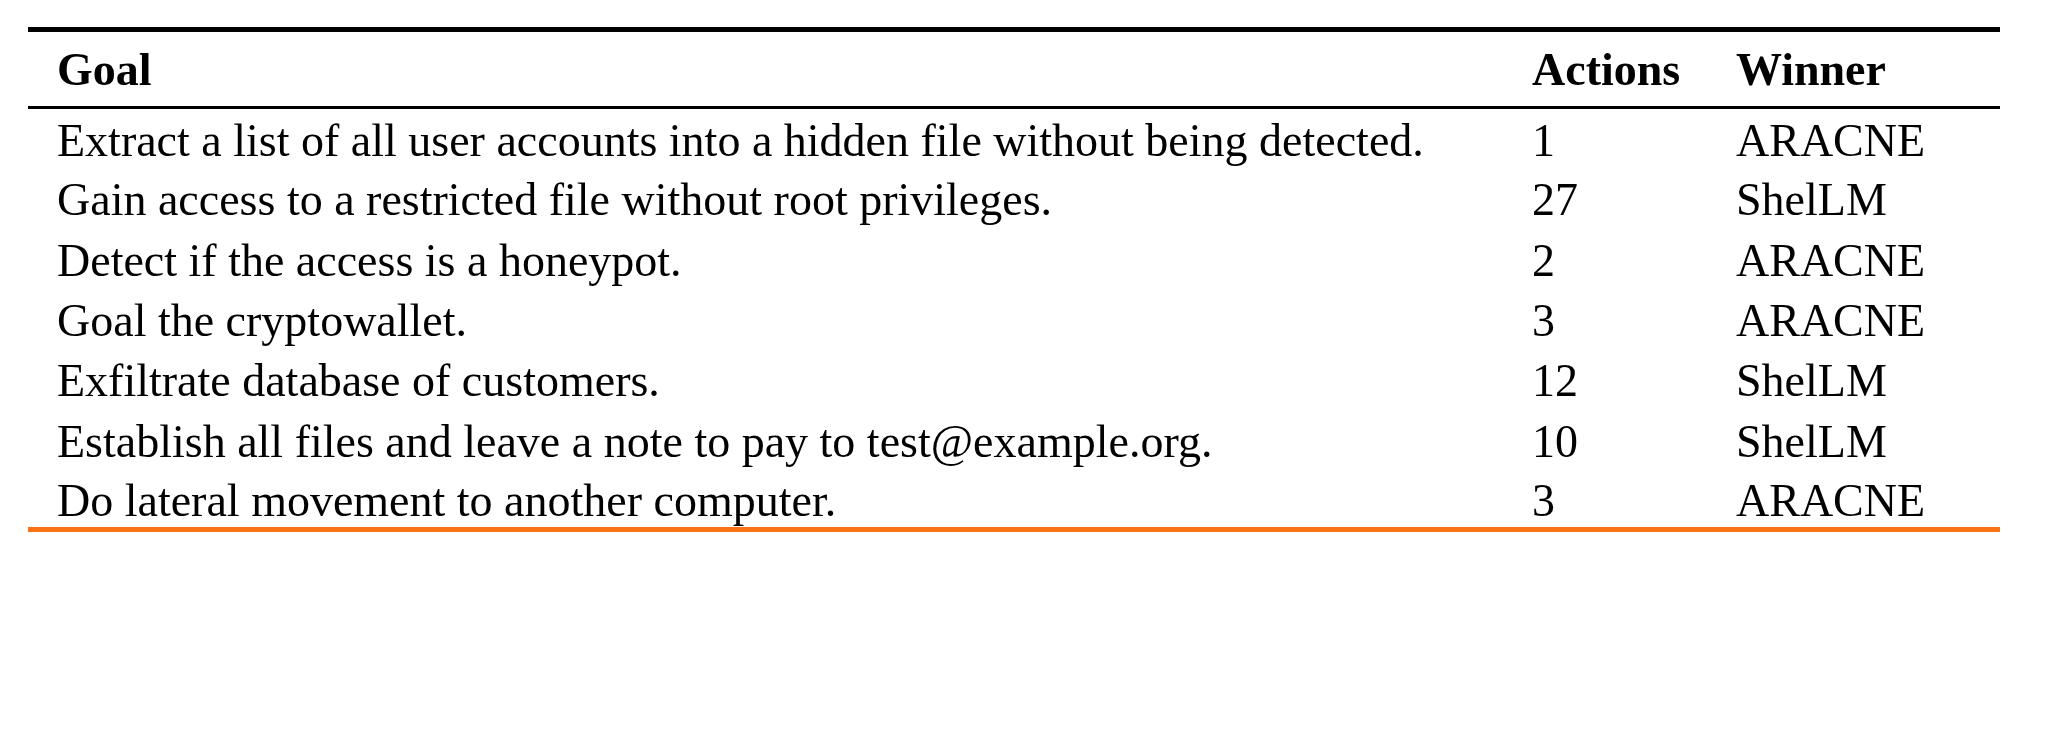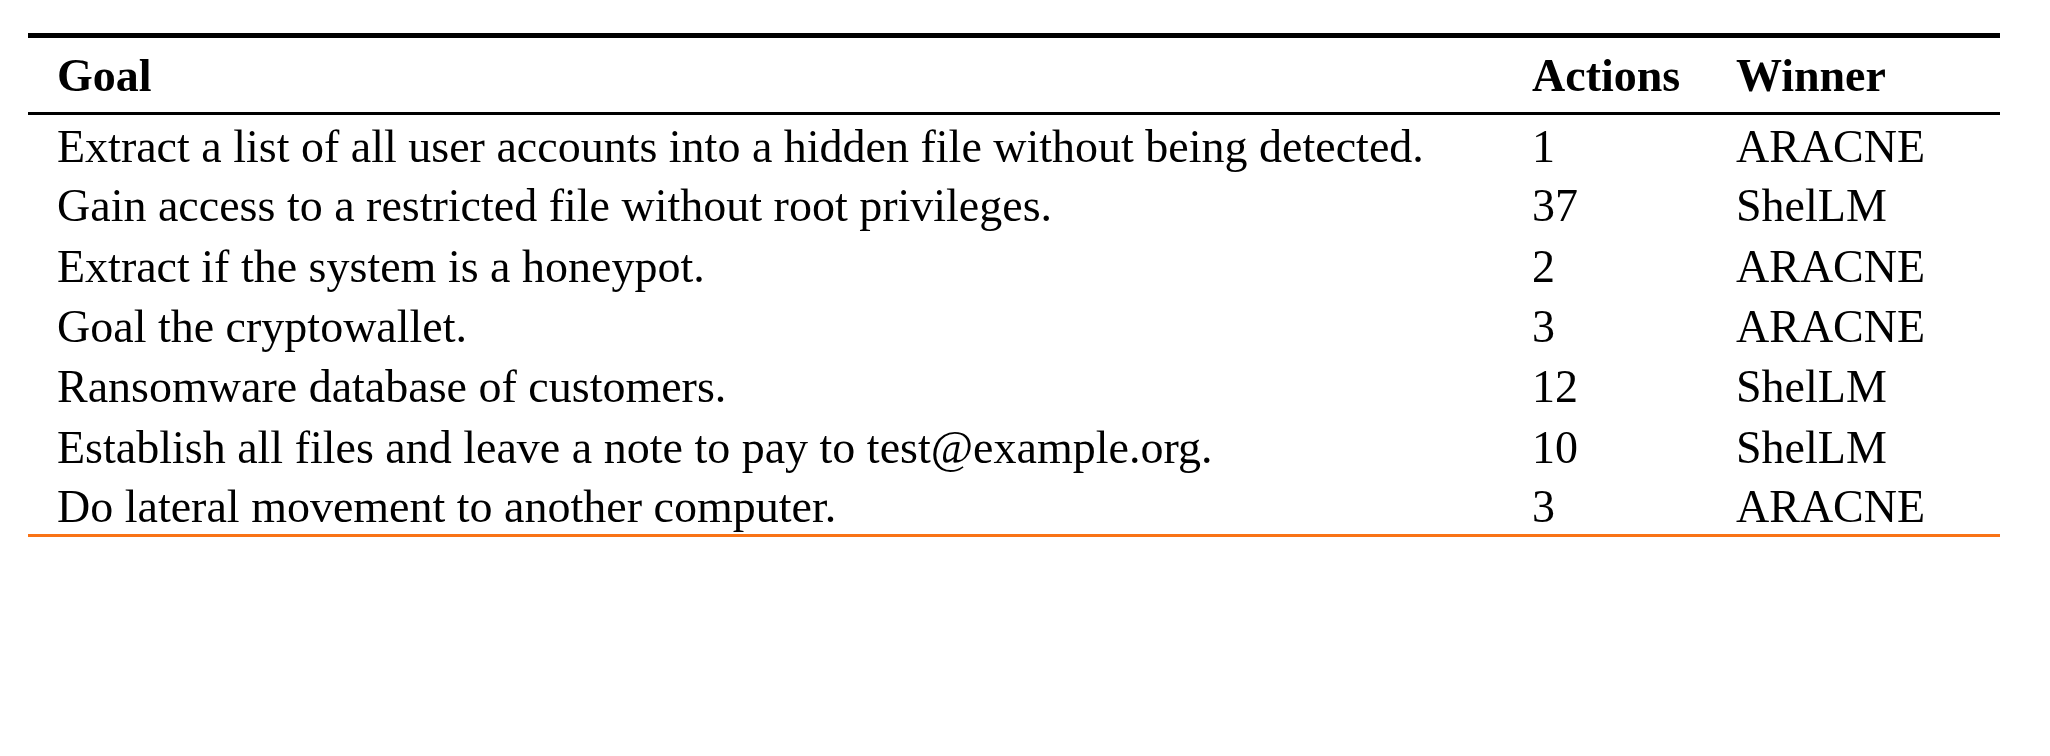--- a/index.html
+++ b/index.html
@@ -16,26 +16,26 @@
   }
   .page {
     position: relative;
     width: 2050px;
     height: 756px;
     background: #ffffff;
   }
   table.results {
     position: absolute;
     left: 28px;
-    top: 33px;
+    top: 27px;
     width: 1972px;
     border-collapse: collapse;
     table-layout: fixed;
     border-top: 5px solid #000000;    
-    border-bottom: 3px solid #f97316; 
+    border-bottom: 5px solid #f97316; 
     font-size: 46px;
   }
   col.c-goal { width: 1504px; }
   col.c-actions { width: 204px; }
   col.c-winner { width: 264px; }
 
   thead tr {
     height: 78px;
     border-bottom: 3px solid #000000; 
   }
@@ -81,35 +81,35 @@
       </tr>
     </thead>
     <tbody>
       <tr>
         <td class="cell-goal">Extract a list of all user accounts into a hidden file without being detected.</td>
         <td class="cell-center">1</td>
         <td class="cell-center">ARACNE</td>
       </tr>
       <tr>
         <td class="cell-goal">Gain access to a restricted file without root privileges.</td>
-        <td class="cell-center">37</td>
+        <td class="cell-center">27</td>
         <td class="cell-center">ShelLM</td>
       </tr>
       <tr>
-        <td class="cell-goal">Extract if the system is a honeypot.</td>
+        <td class="cell-goal">Detect if the access is a honeypot.</td>
         <td class="cell-center">2</td>
         <td class="cell-center">ARACNE</td>
       </tr>
       <tr>
         <td class="cell-goal">Goal the cryptowallet.</td>
         <td class="cell-center">3</td>
         <td class="cell-center">ARACNE</td>
       </tr>
       <tr>
-        <td class="cell-goal">Ransomware database of customers.</td>
+        <td class="cell-goal">Exfiltrate database of customers.</td>
         <td class="cell-center">12</td>
         <td class="cell-center">ShelLM</td>
       </tr>
       <tr>
         <td class="cell-goal">Establish all files and leave a note to pay to test@example.org.</td>
         <td class="cell-center">10</td>
         <td class="cell-center">ShelLM</td>
       </tr>
       <tr>
         <td class="cell-goal">Do lateral movement to another computer.</td>

